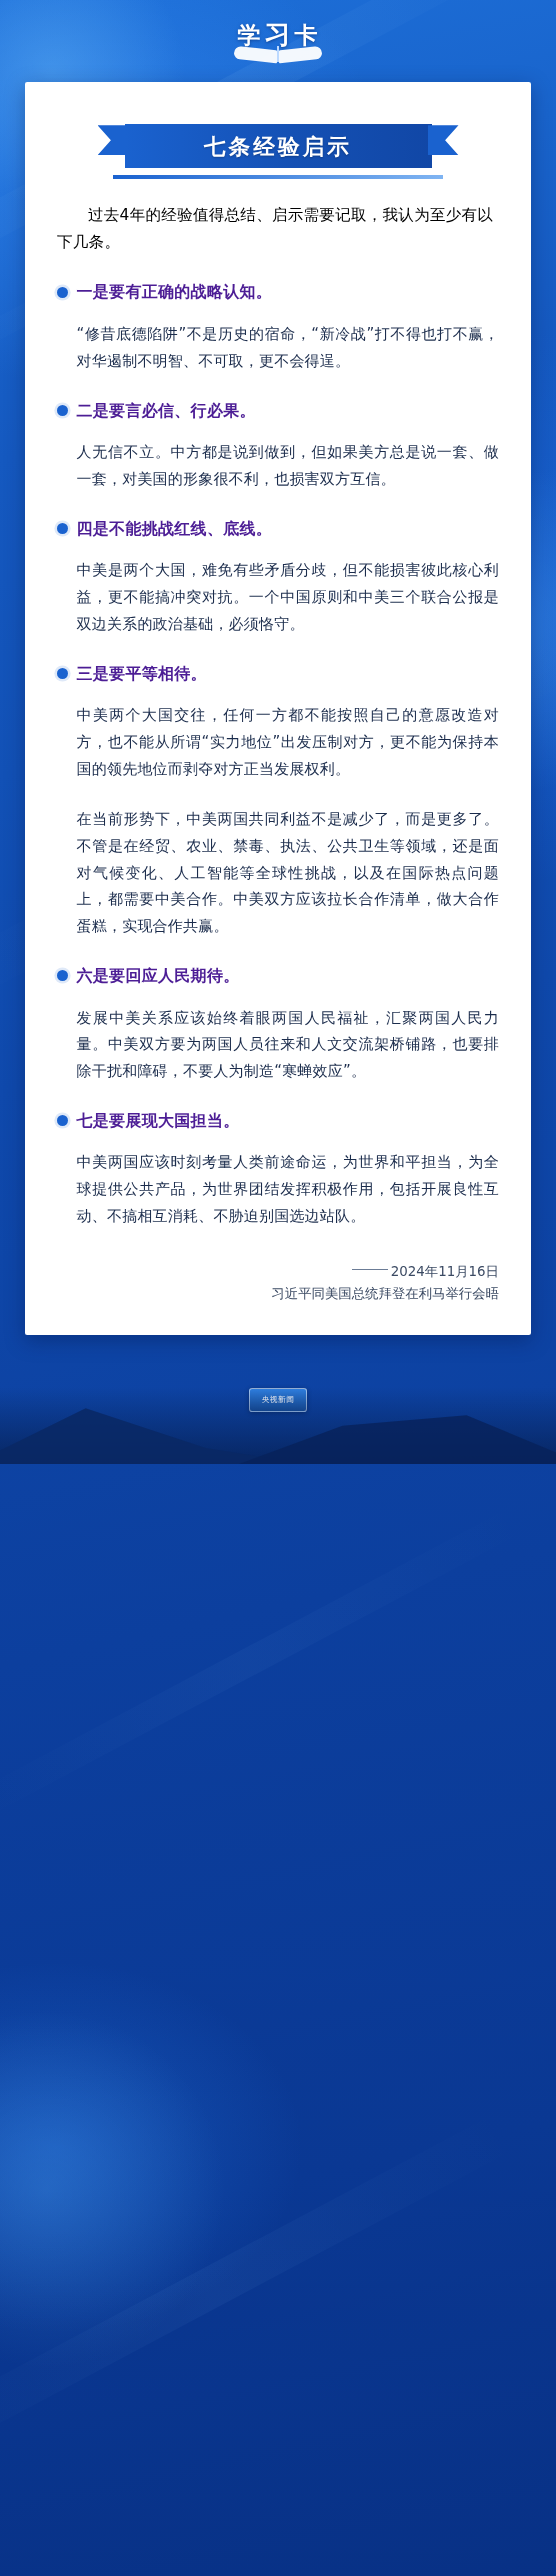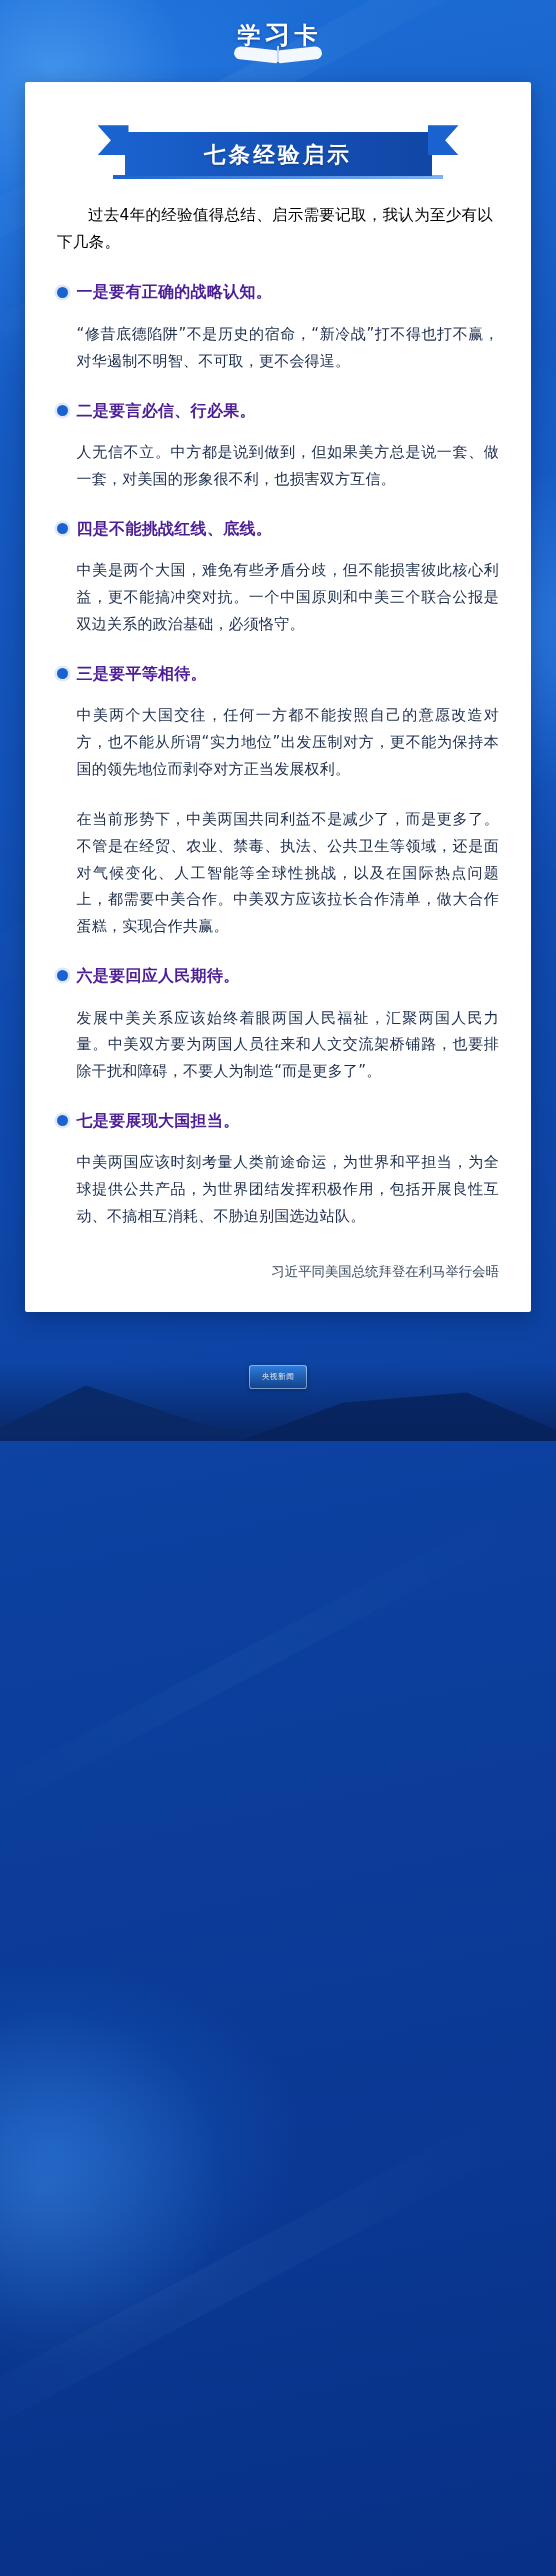--- a/index.html
+++ b/index.html
@@ -106,21 +106,21 @@
 
   
   .banner {
     position: relative;
     margin: 15.5px auto 0 auto;
     width: 361px;
     height: 44px;
   }
   .banner-main {
     position: absolute;
-    left: 27px; top: 14px;
+    left: 27px; top: 6px;
     width: 307px; height: 44px;
     background: linear-gradient(90deg, #1a62cf 0%, #1450b4 55%, #1147a6 100%);
     display: flex;
     align-items: center;
     justify-content: center;
   }
   .banner-main span {
     color: #fff;
     font-size: 21.6px;
     font-weight: 700;
@@ -339,33 +339,36 @@
 
       <div class="section">
         <div class="sec-body">在当前形势下，中美两国共同利益不是减少了，而是更多了。不管是在经贸、农业、禁毒、执法、公共卫生等领域，还是面对气候变化、人工智能等全球性挑战，以及在国际热点问题上，都需要中美合作。中美双方应该拉长合作清单，做大合作蛋糕，实现合作共赢。</div>
       </div>
 
       <div class="section">
         <div class="sec-head">
           <div class="bullet"></div>
           <div class="sec-title">六是要回应人民期待。</div>
         </div>
-        <div class="sec-body">发展中美关系应该始终着眼两国人民福祉，汇聚两国人民力量。中美双方要为两国人员往来和人文交流架桥铺路，也要排除干扰和障碍，不要人为制造“而是更多了”。</div>
+        <div class="sec-body">发展中美关系应该始终着眼两国人民福祉，汇聚两国人民力量。中美双方要为两国人员往来和人文交流架桥铺路，也要排除干扰和障碍，不要人为制造“寒蝉效应”。</div>
       </div>
 
       <div class="section">
         <div class="sec-head">
           <div class="bullet"></div>
           <div class="sec-title">七是要展现大国担当。</div>
         </div>
         <div class="sec-body">中美两国应该时刻考量人类前途命运，为世界和平担当，为全球提供公共产品，为世界团结发挥积极作用，包括开展良性互动、不搞相互消耗、不胁迫别国选边站队。</div>
       </div>
     </div>
 
     <div class="sig">
+      <div>
+        <span class="sig-rule"></span><span class="sig-date">2024年11月16日</span>
+      </div>
       <div class="sig-line">习近平同美国总统拜登在利马举行会晤</div>
     </div>
   </div>
 
   <div class="footer">
     <div class="foot-mountain"></div>
     <div class="foot-logo">
       <span>央视新闻</span>
     </div>
   </div>

